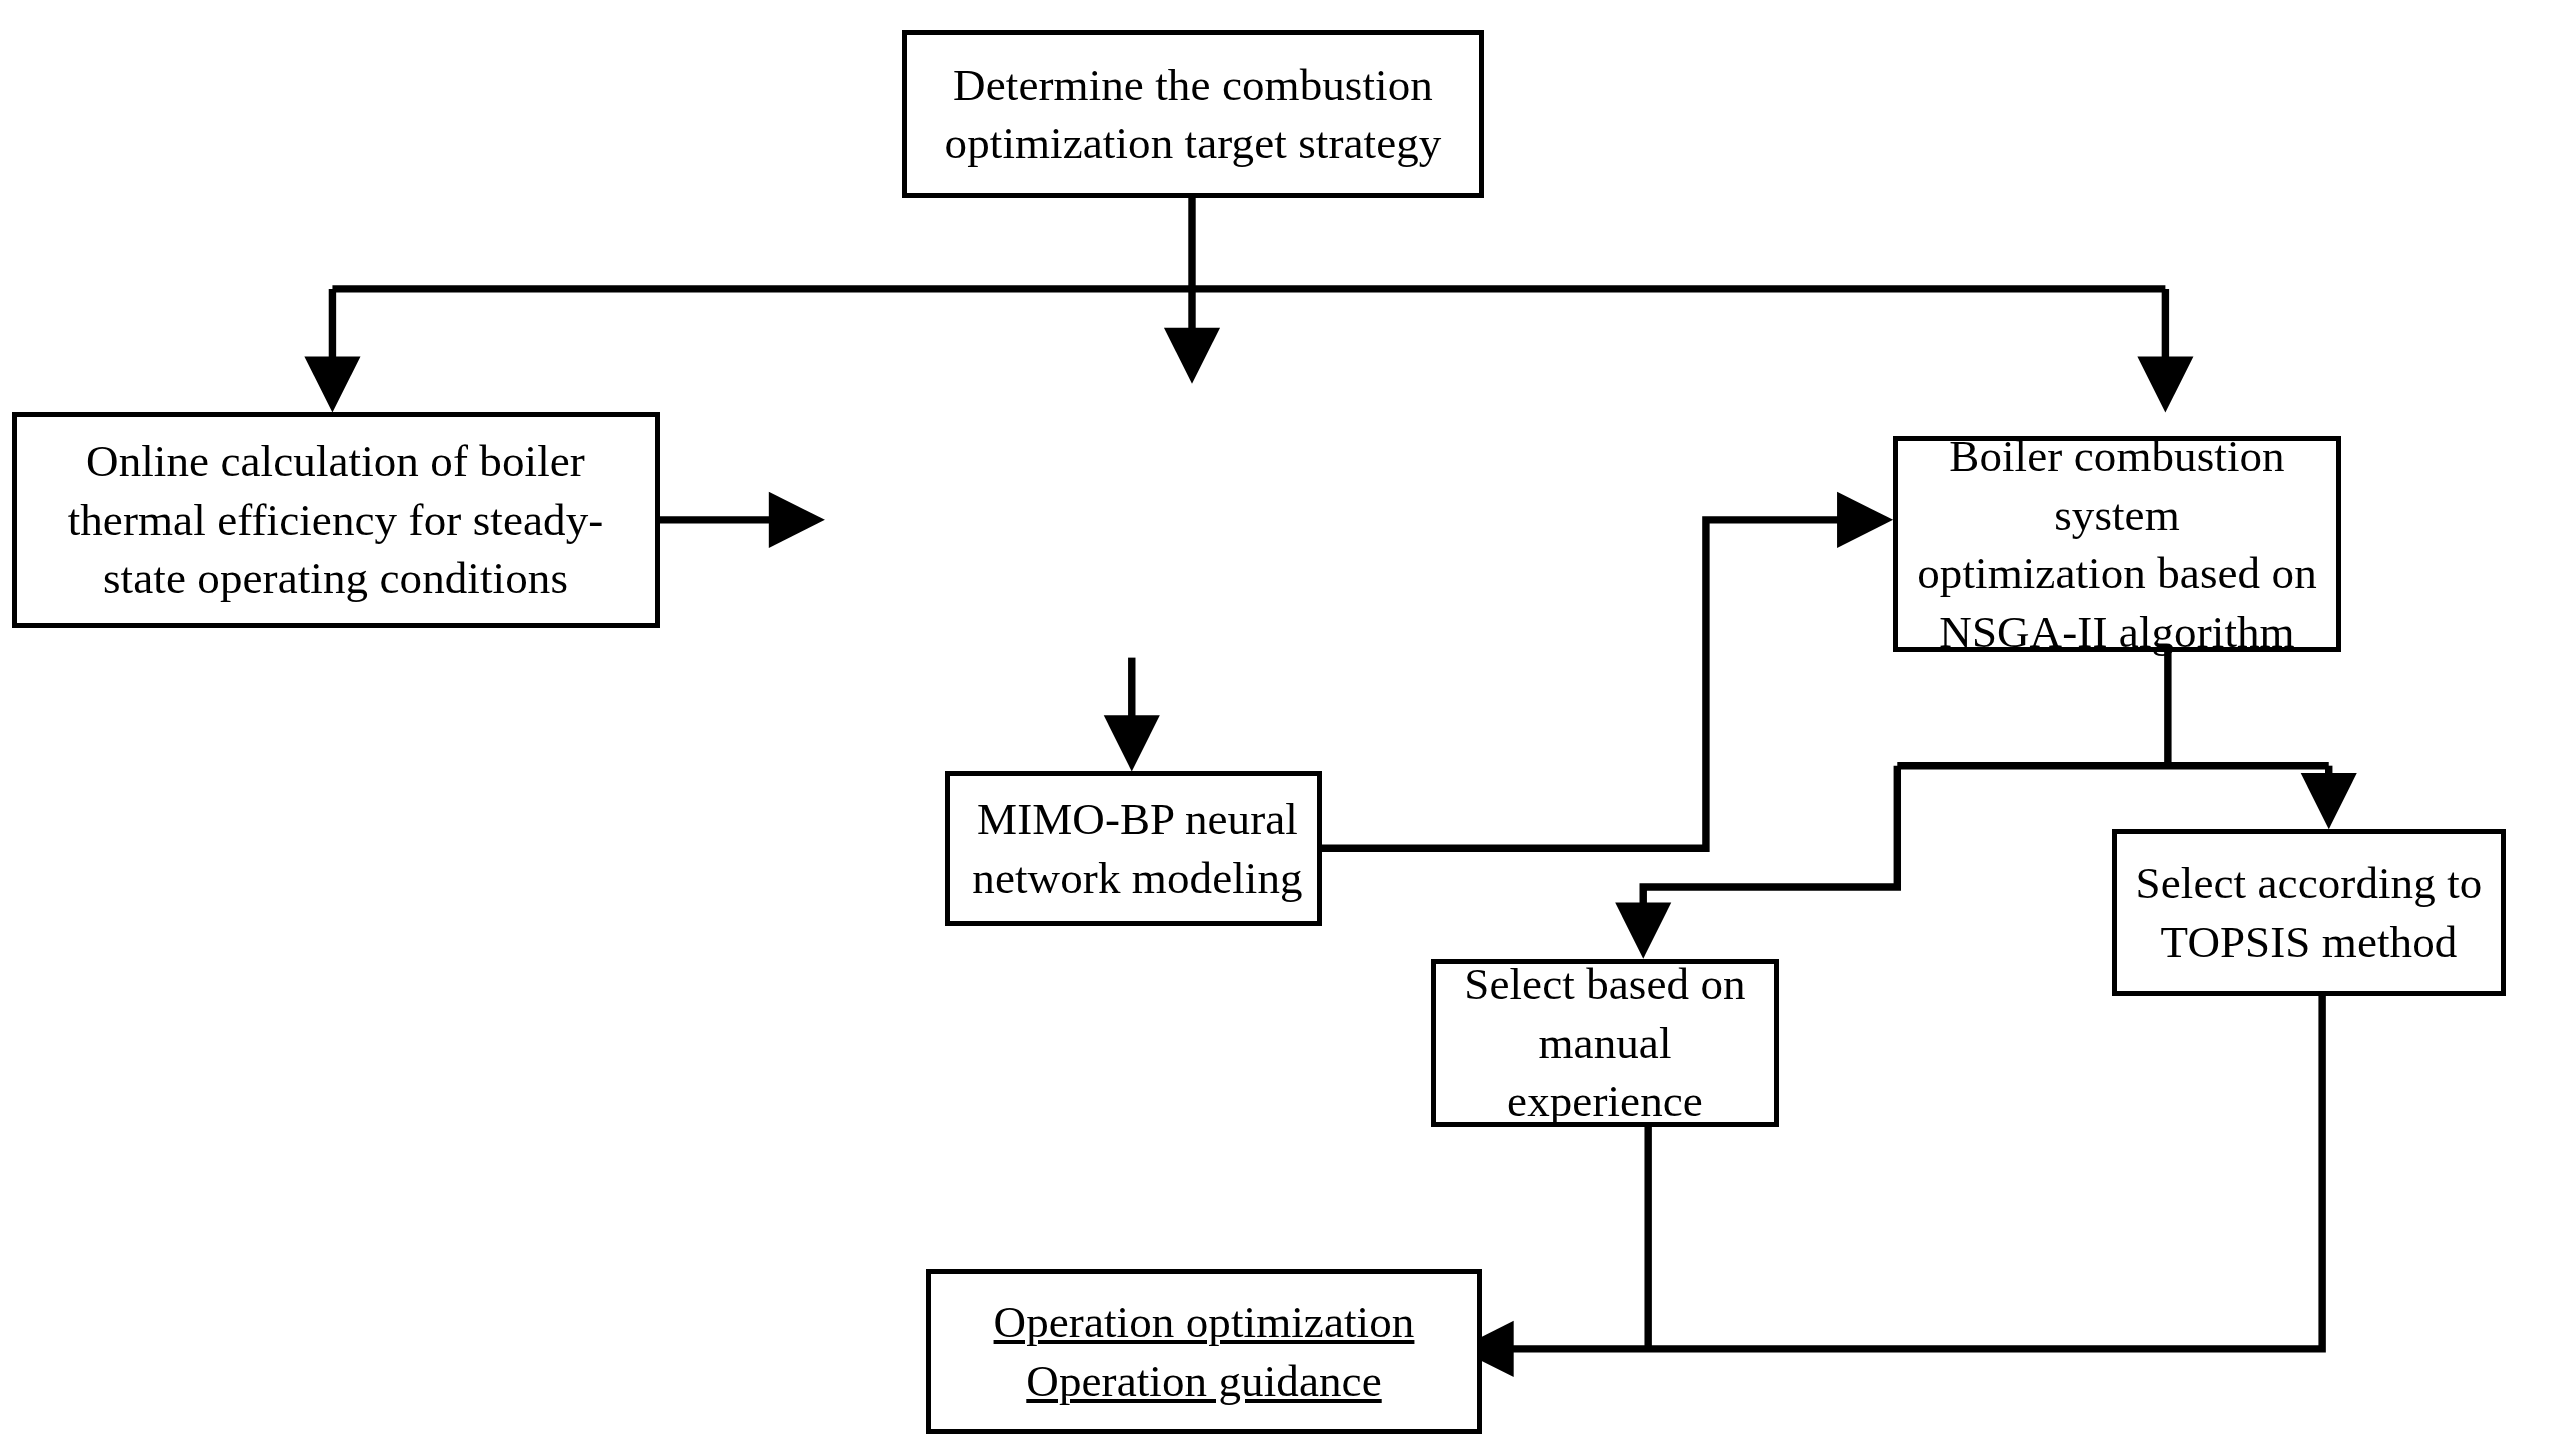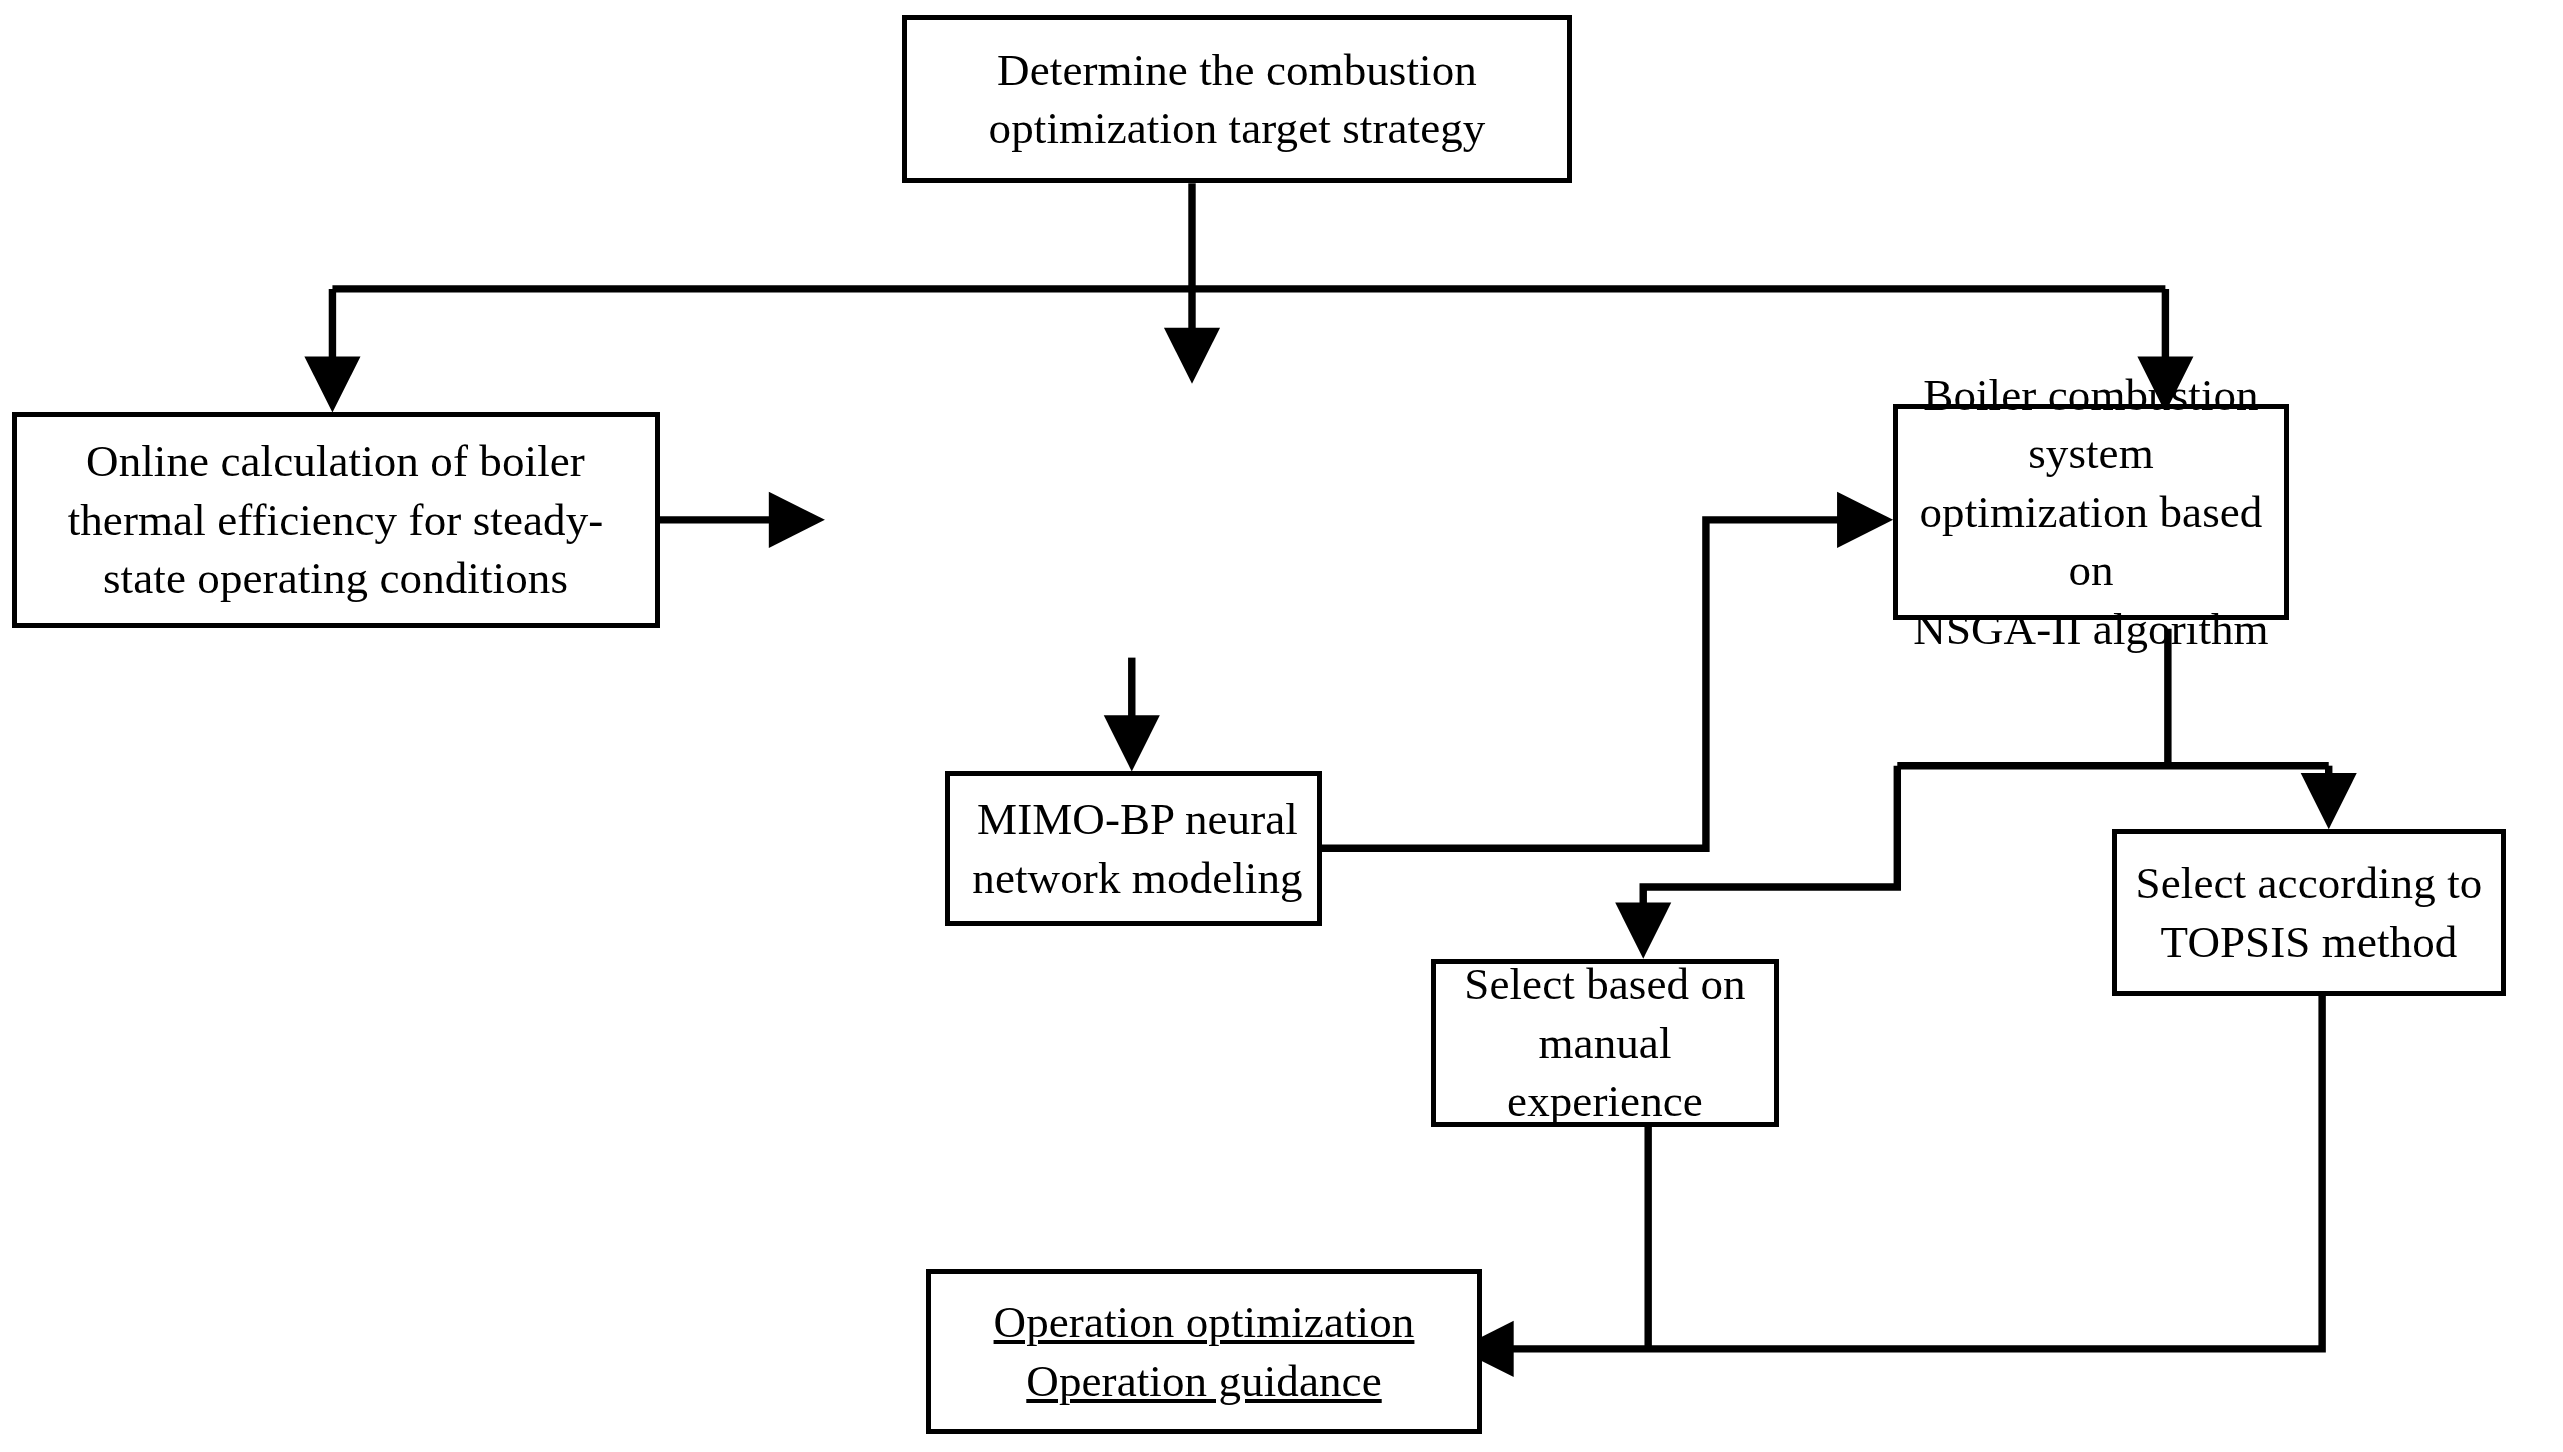--- a/index.html
+++ b/index.html
@@ -38,24 +38,24 @@
   .node-label {
     display: block;
     width: 100%;
     padding: 0 11.5px;
     box-sizing: border-box;
     font-size: 45px;
     line-height: 1.30;
     white-space: pre-line;
     letter-spacing: 0.1px;
   }
-  .n-top      { left: 902px; top: 15px;   width: 670px;  height: 168px; }
+  .n-top      { left: 902px; top: 30px;   width: 582px;  height: 168px; }
   .n-left     { left: 11.5px;   top: 412px;  width: 648px;  height: 216px; }
   .n-center   { left: 825px; top: 384px;  width: 734px;  height: 274px; }
-  .n-right    { left: 1893px; top: 404px;  width: 396px;  height: 216px; }
+  .n-right    { left: 1893px; top: 436px;  width: 448px;  height: 216px; }
   .n-mimo     { left: 945px; top: 771px;  width: 377px;  height: 155px; padding-left: 8px; }
   .n-manual   { left: 1431px; top: 959px; width: 348px;  height: 168px; }
   .n-topsis   { left: 2112px; top: 829px; width: 394px;  height: 167px; }
   .n-bottom   { left: 926px; top: 1269px; width: 556px;  height: 165px; text-decoration: underline; }
 </style>
 </head>
 <body>
 
 <div id="canvas">
 

